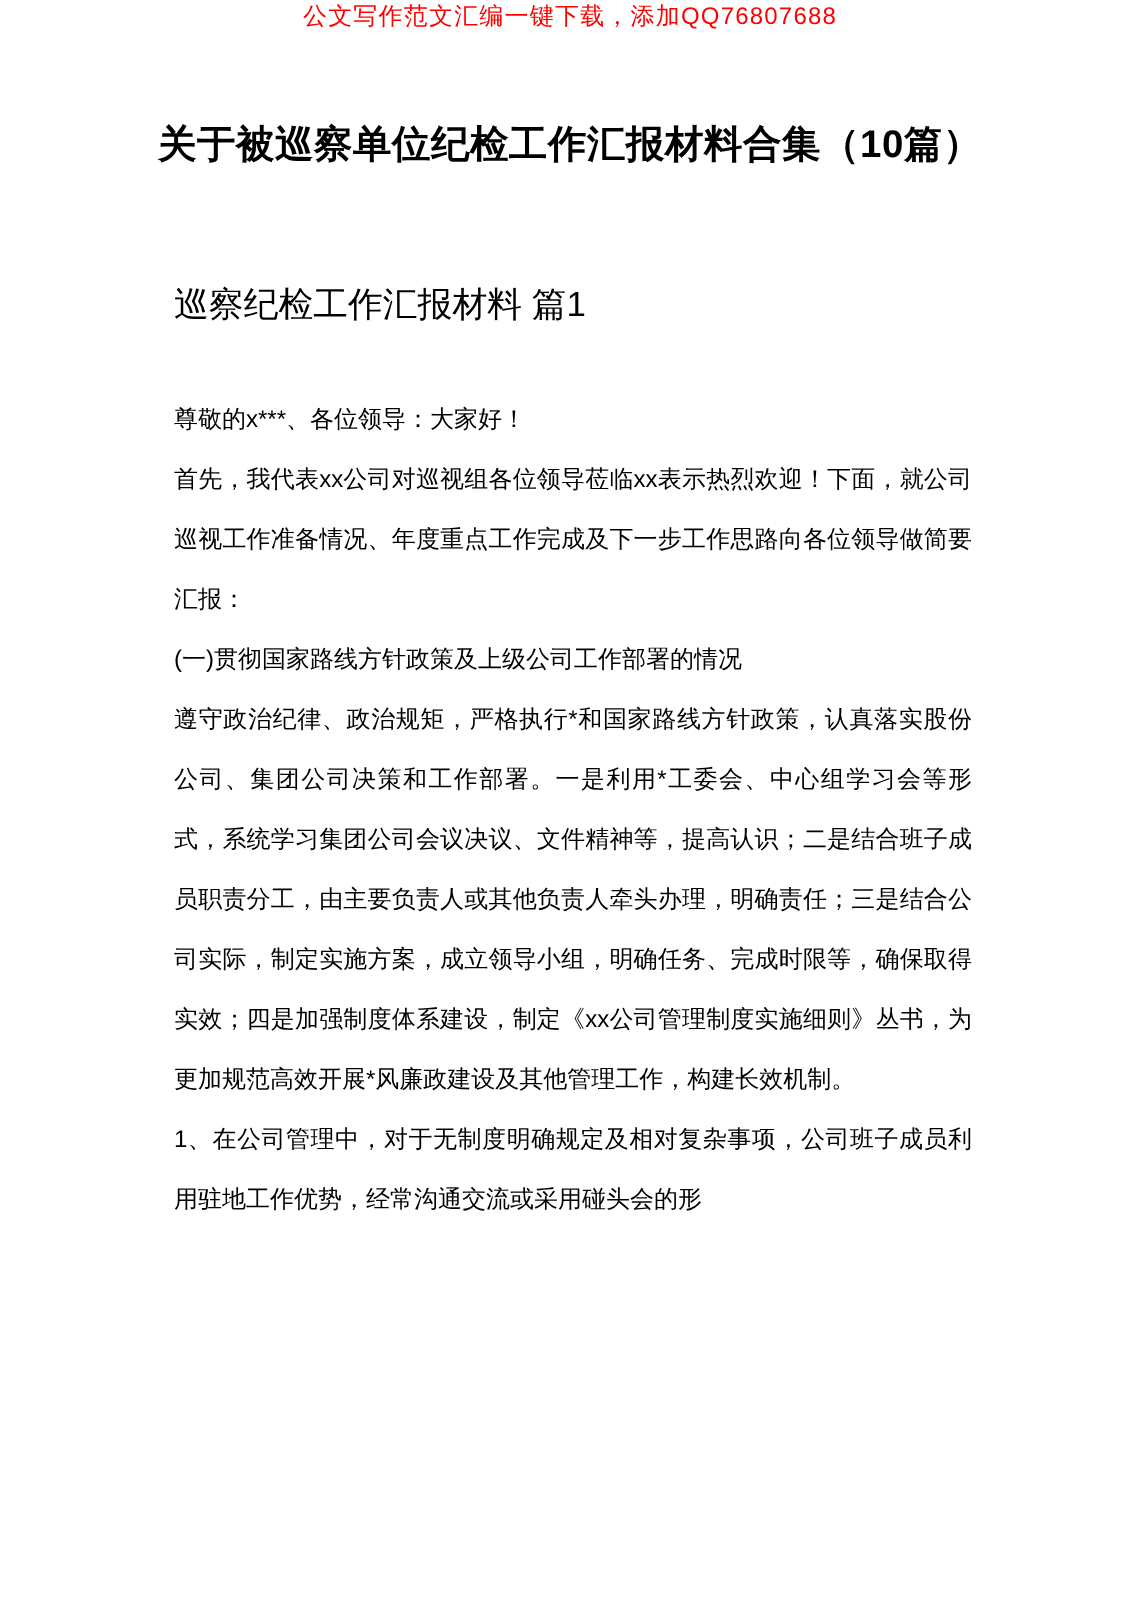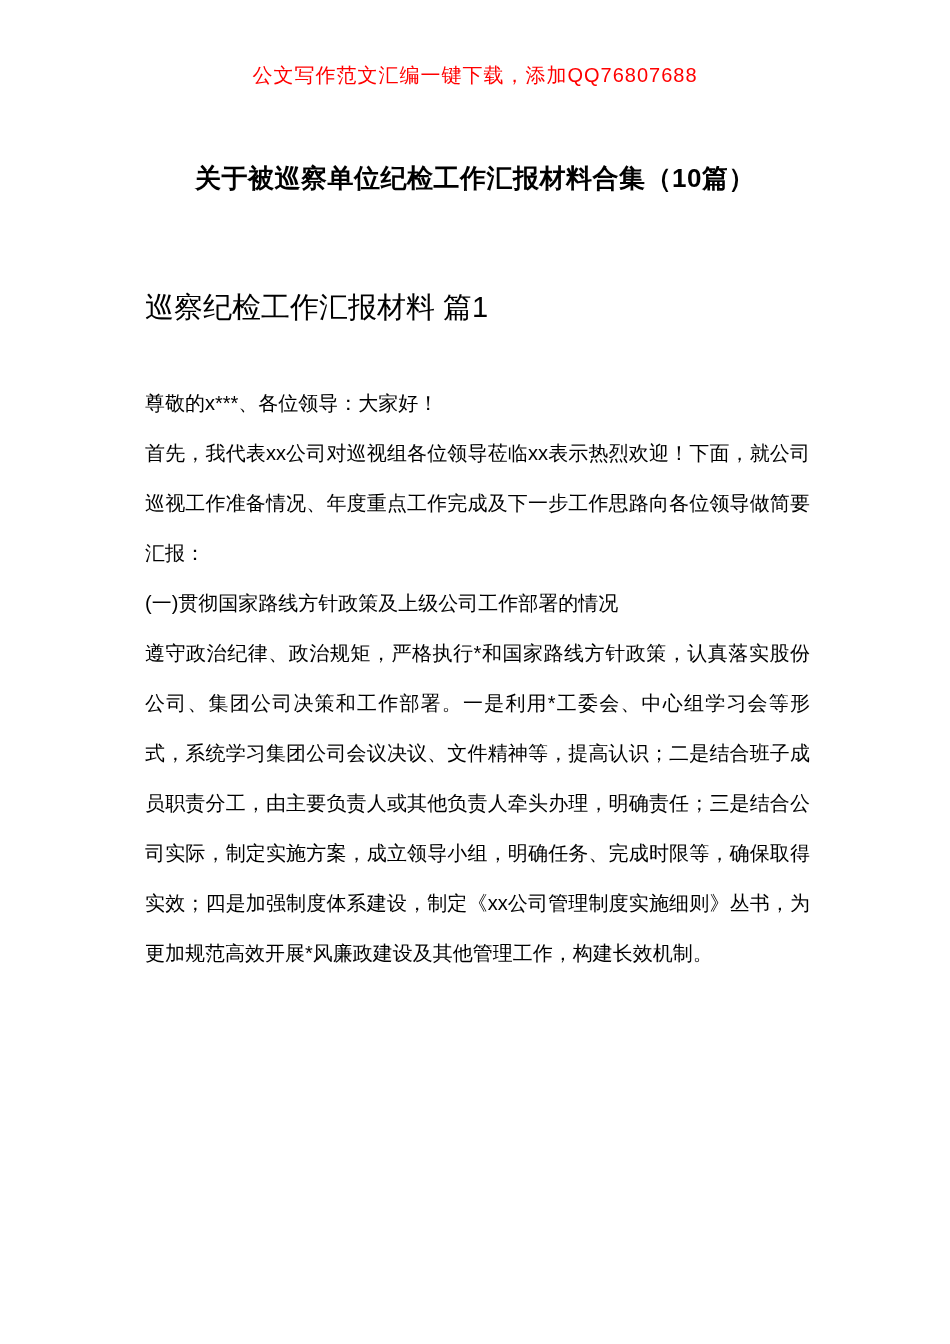--- a/index.html
+++ b/index.html
@@ -11,30 +11,29 @@
     position: relative;
     width: 950px;
     height: 1344px;
     margin: 0 auto;
     background: #ffffff;
     overflow: hidden;
     font-family: "Liberation Sans", "DejaVu Sans", sans-serif;
     color: #000000;
   }
   .promo {
-    padding-top: 62px;
     text-align: center;
     font-size: 20px;
     letter-spacing: 1px;
     color: #ff0000;
   }
   .doc-title {
     margin: 72px 0 0 0;
     text-align: center;
-    font-size: 26px;
+    font-size: 32px;
     font-weight: bold;
     letter-spacing: 0.5px;
   }
   .content {
     margin: 0 140px 0 145px; 
   }
   .subtitle {
     margin: 86px 0 0 0;
     font-size: 29px;
     line-height: 50px;
@@ -61,16 +60,17 @@
   <h1 class="doc-title">关于被巡察单位纪检工作汇报材料合集（10篇）</h1>
 
   <div class="content">
     <p class="subtitle">巡察纪检工作汇报材料 篇1</p>
 
     <div class="body-block">
         <p>尊敬的x***、各位领导：大家好！</p>
         <p>首先，我代表xx公司对巡视组各位领导莅临xx表示热烈欢迎！下面，就公司巡视工作准备情况、年度重点工作完成及下一步工作思路向各位领导做简要汇报：</p>
         <p>(一)贯彻国家路线方针政策及上级公司工作部署的情况</p>
         <p>遵守政治纪律、政治规矩，严格执行*和国家路线方针政策，认真落实股份公司、集团公司决策和工作部署。一是利用*工委会、中心组学习会等形式，系统学习集团公司会议决议、文件精神等，提高认识；二是结合班子成员职责分工，由主要负责人或其他负责人牵头办理，明确责任；三是结合公司实际，制定实施方案，成立领导小组，明确任务、完成时限等，确保取得实效；四是加强制度体系建设，制定《xx公司管理制度实施细则》丛书，为更加规范高效开展*风廉政建设及其他管理工作，构建长效机制。</p>
+        <p>1、在公司管理中，对于无制度明确规定及相对复杂事项，公司班子成员利用驻地工作优势，经常沟通交流或采用碰头会的形</p>
       </div>
   </div>
 
 </div>
 
 </body></html>

